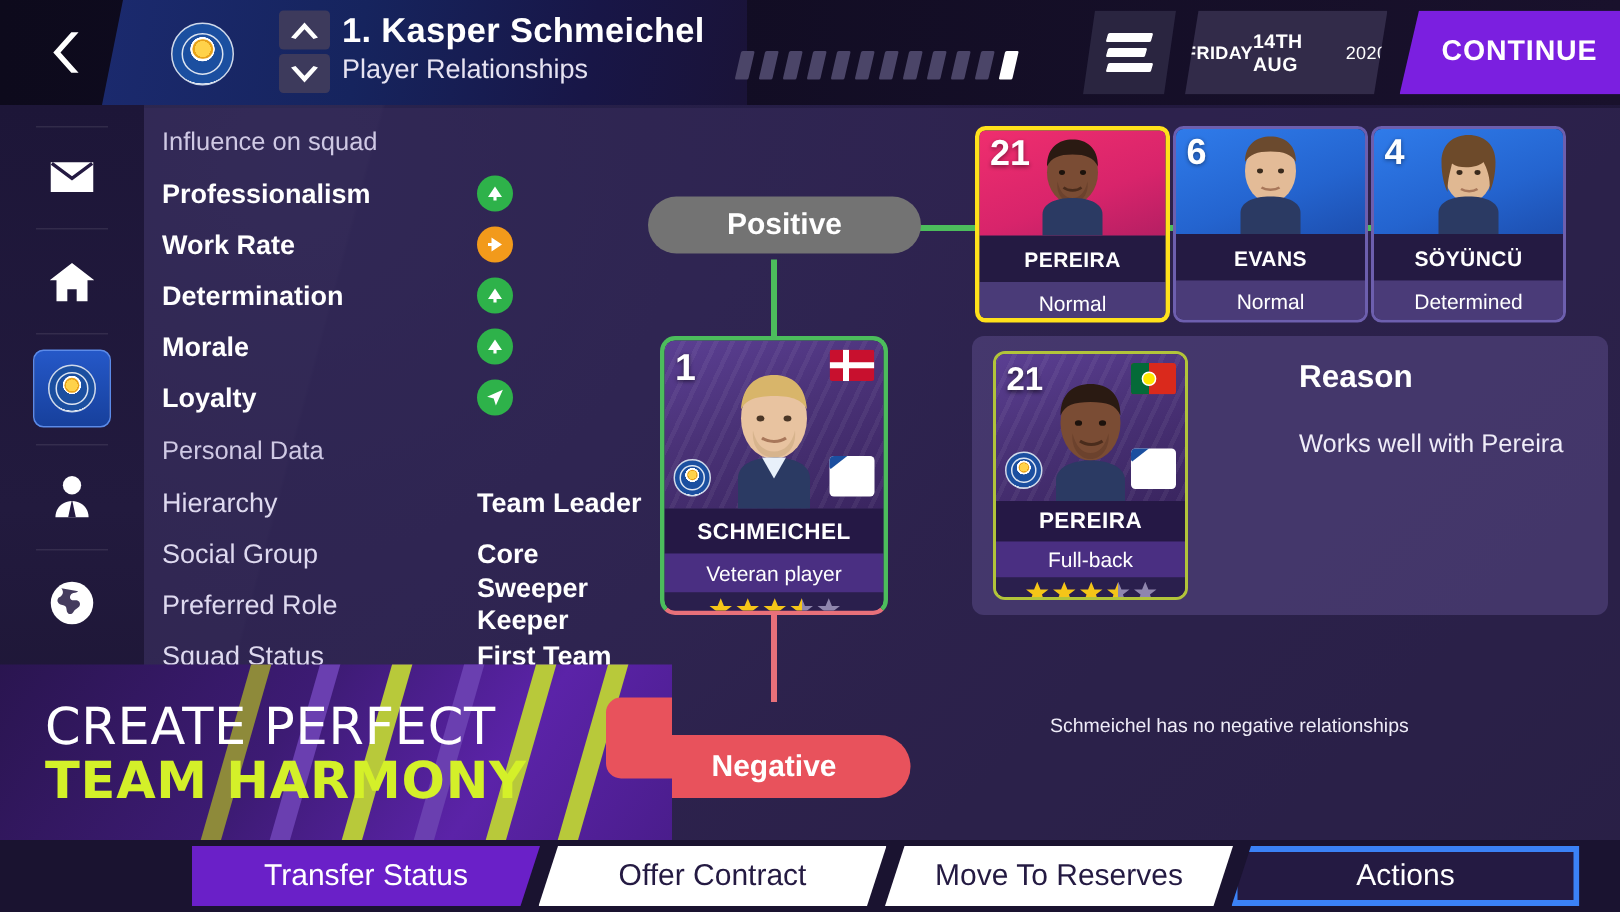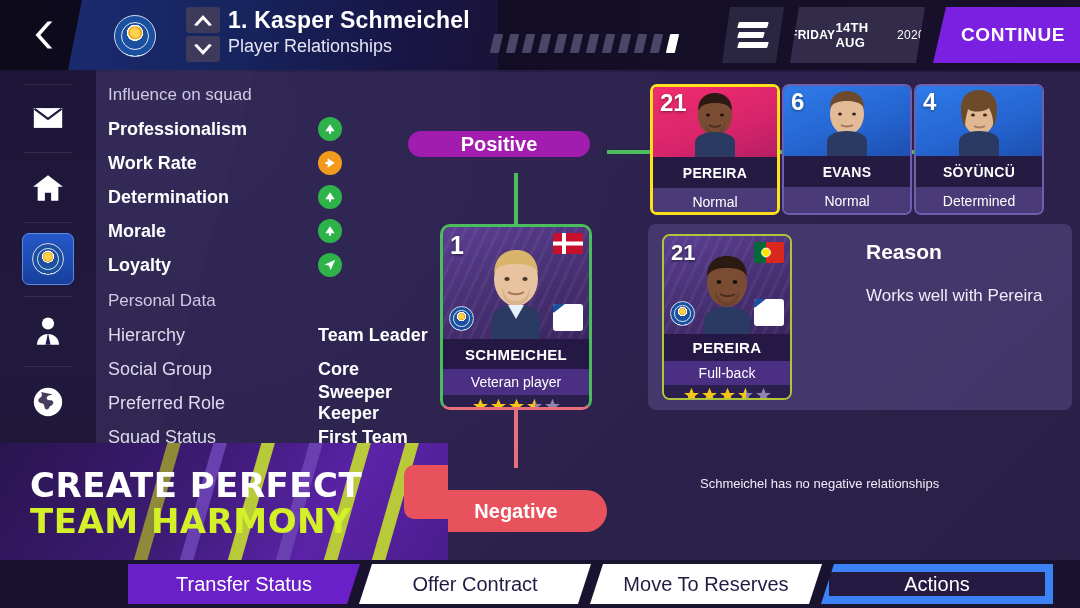--- a/index.html
+++ b/index.html
@@ -153,21 +153,21 @@
   .arrow-ico { width:24px; height:24px; border-radius:50%; display:flex; align-items:center; justify-content:center; }
   .arrow-ico svg { width:14px; height:14px; fill:#fff; }
   .a-green { background:#2eb24a; }
   .a-orange { background:#f29a1b; }
 
   .pill {
     position:absolute; display:flex; align-items:center; justify-content:center;
     border-radius:22px; cursor:pointer; pointer-events:auto; z-index:16;
   }
   .pill span { font-size:20px; font-weight:bold; color:#fff; }
-  .pill-pos { left:408px; top:131px; width:182px; height:26px; background:#a21caf; }
+  .pill-pos { left:432px; top:131px; width:182px; height:38px; background:#737373; }
   .pill-neg { left:425px; top:490px; width:182px; height:42px; background:#e8525c; }
 
   .conn { position:absolute; z-index:14; }
   .c-green { background:#4cbd5c; }
   .c-red { background:#e8707a; }
 
   
   .main-card {
     position:absolute; left:440px; top:224px; width:152px; height:186px;
     border-radius:10px; border:3px solid #4cbd5c;
@@ -260,21 +260,21 @@
   
   .promo {
     position:absolute; left:0; top:443px; width:448px; height:117px; z-index:30; overflow:hidden;
     background:linear-gradient(125deg,#2a1550 0%, #3d1b74 42%, #5b23a8 72%, #4a1d8c 100%);
   }
   .promo-stripes { position:absolute; inset:0; }
   .promo-stripes i {
     position:absolute; top:-26px; width:13px; height:175px; transform:rotate(16deg);
   }
   .promo-txt1 {
-    position:absolute; left:30px; top:22px; font-size:34px; font-weight:bold; color:#fff;
+    position:absolute; left:30px; top:22px; font-size:34px; font-weight:normal; color:#fff;
     letter-spacing:.5px; z-index:5; font-family:"DejaVu Sans", sans-serif;
   }
   .promo-txt2 {
     position:absolute; left:30px; top:58px; font-size:34px; font-weight:bold; color:#d4f029;
     letter-spacing:.5px; z-index:5; font-family:"DejaVu Sans", sans-serif;
   }
   .promo-blob {
     position:absolute; right:-18px; top:22px; width:62px; height:54px; border-radius:10px;
     background:#e8525c; z-index:4;
   }
@@ -288,21 +288,21 @@
     position:absolute; top:4px; height:40px; display:flex; align-items:center; justify-content:center;
     cursor:pointer;
   }
   .btab span { font-size:20px; }
   .btab-purple { background:#6a20c8; clip-path:polygon(0 0,100% 0,calc(100% - 13px) 100%,0 100%); }
   .btab-purple span { color:#fff; }
   .btab-white { background:#ffffff; }
   .btab-white.w1 { clip-path:polygon(13px 0,100% 0,calc(100% - 13px) 100%,0 100%); }
   .btab-white.w2 { clip-path:polygon(13px 0,100% 0,calc(100% - 13px) 100%,0 100%); }
   .btab-white span { color:#241a42; }
-  .btab-out { background:#241a42; border:8px solid #3b82f6; clip-path:polygon(13px 0,100% 0,100% 100%,0 100%);align-items:center; }
+  .btab-out { background:#241a42; border:4px solid #3b82f6; clip-path:polygon(13px 0,100% 0,100% 100%,0 100%);align-items:center; }
   .btab-out span { color:#fff; }
 </style>
 </head>
 <body>
 
 <div class="bg"></div>
 <div class="bg-diag"></div>
 
 <div class="panel"></div>
 

